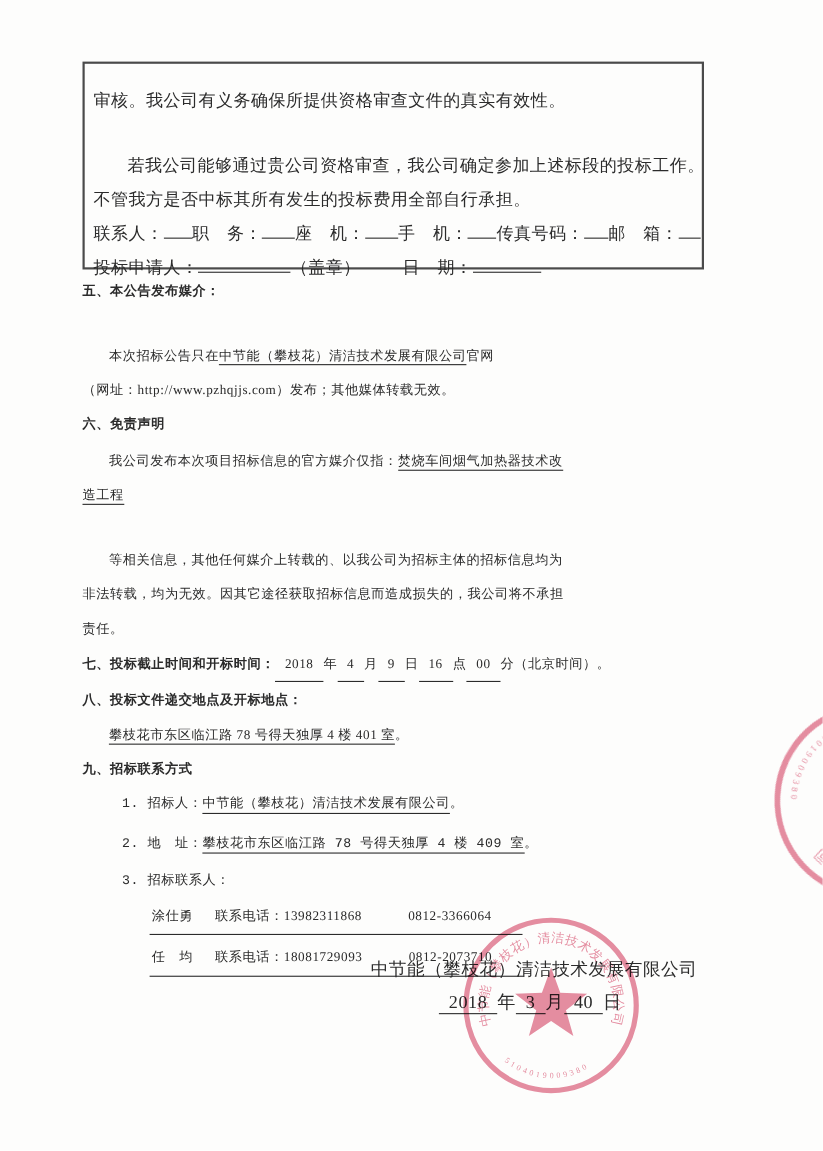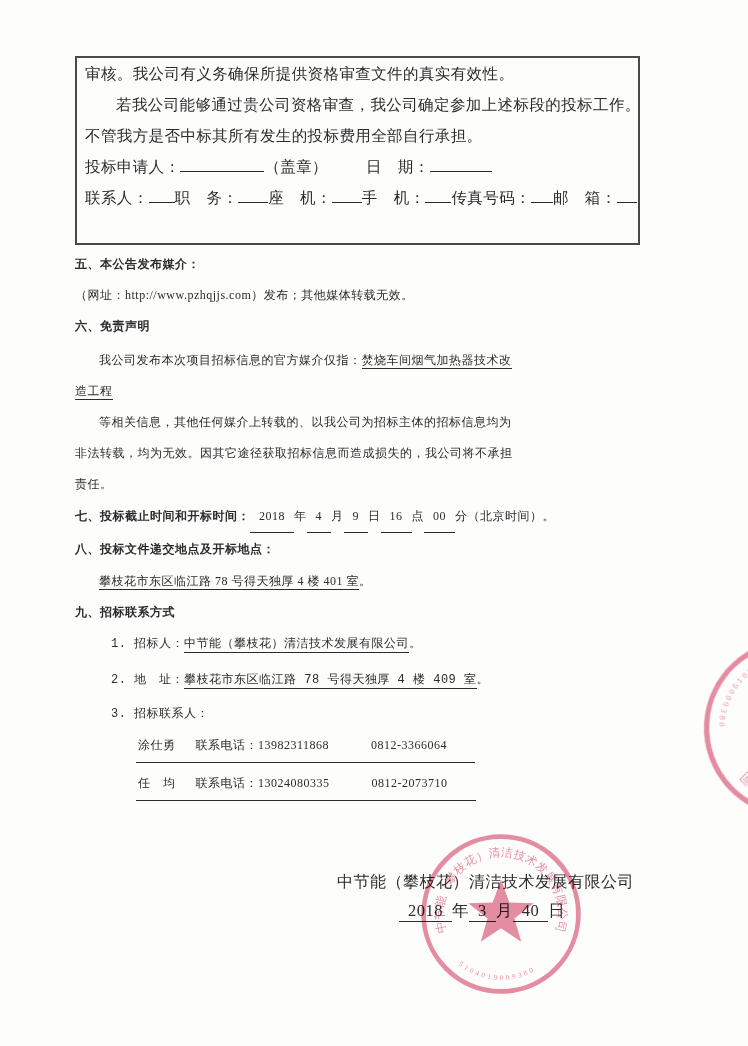--- a/index.html
+++ b/index.html
@@ -11,25 +11,25 @@
     background:#fdfdfc;
     overflow:hidden;
     font-family:"Liberation Serif","DejaVu Serif",serif;
     color:#2b2b2b;
   }
   
   .decl-box {
     position:absolute; left:75px; top:56px;
     width:565px; height:189px;
     border:2px solid #4a4a4a;
-    padding:0 8px 0 8px;
+    padding:18px 8px 0 8px;
     font-size:15.5px; letter-spacing:.4px;
   }
   .decl-box p { line-height:31px; white-space:nowrap; }
-  .indent2 { text-indent:2em; }
+  .indent2 { text-indent:2em;margin-top:28px; }
   
   .bl { display:inline-block; border-bottom:1.2px solid #2b2b2b; height:15px; vertical-align:baseline; }
   .w26{width:26px}.w30{width:30px}.w22{width:22px}.w20{width:20px}
   .w84{width:84px}.w62{width:62px}
   .gap38{display:inline-block;width:38px}
   
   .doc-body {
     position:absolute; left:75px; top:249px; width:632px;
     font-size:12px; letter-spacing:.5px;
   }
@@ -67,47 +67,48 @@
 </style>
 </head>
 <body>
 
 <div class="page">
 
   <div class="decl-box">
     <p>审核。我公司有义务确保所提供资格审查文件的真实有效性。</p>
     <p class="indent2">若我公司能够通过贵公司资格审查，我公司确定参加上述标段的投标工作。</p>
     <p>不管我方是否中标其所有发生的投标费用全部自行承担。</p>
+    <p><span>联系人：</span><span class="bl w26"></span><span>职　务：</span><span class="bl w30"></span><span>座　机：</span><span class="bl w30"></span><span>手　机：</span><span class="bl w26"></span><span>传真号码：</span><span class="bl w22"></span><span>邮　箱：</span><span class="bl w20"></span></p>
     <p><span>投标申请人：</span><span class="bl w84"></span><span>（盖章）</span><span class="gap38"></span><span>日　期：</span><span class="bl w62"></span></p>
-    <p><span>联系人：</span><span class="bl w26"></span><span>职　务：</span><span class="bl w30"></span><span>座　机：</span><span class="bl w30"></span><span>手　机：</span><span class="bl w26"></span><span>传真号码：</span><span class="bl w22"></span><span>邮　箱：</span><span class="bl w20"></span></p>
   </div>
 
   <div class="doc-body">
 
     <p class="sec-head">五、本公告发布媒介：</p>
+    <p class="indent2"><span>本次招标公告只在</span><span class="u">中节能（攀枝花）清洁技术发展有限公司</span><span>官网</span></p>
     <p>（网址：http://www.pzhqjjs.com）发布；其他媒体转载无效。</p>
 
     <p class="sec-head">六、免责声明</p>
     <p class="indent2 mt3"><span>我公司发布本次项目招标信息的官方媒介仅指：</span><span class="u">焚烧车间烟气加热器技术改</span></p>
     <p><span class="u">造工程</span></p>
     <p class="indent2">等相关信息，其他任何媒介上转载的、以我公司为招标主体的招标信息均为</p>
     <p>非法转载，均为无效。因其它途径获取招标信息而造成损失的，我公司将不承担</p>
     <p>责任。</p>
 
     <p class="mt1"><span class="sec-head">七、投标截止时间和开标时间：</span><span class="fill">2018</span><span>年</span><span class="fill">4</span><span>月</span><span class="fill">9</span><span>日</span><span class="fill">16</span><span>点</span><span class="fill">00</span><span>分</span><span>（北京时间）。</span></p>
 
     <p class="sec-head mt1">八、投标文件递交地点及开标地点：</p>
     <p class="indent2 mt1"><span class="u">攀枝花市东区临江路 78 号得天独厚 4 楼 401 室</span><span>。</span></p>
 
     <p class="sec-head">九、招标联系方式</p>
     <p class="indent3 mt1"><span>1. 招标人：</span><span class="u">中节能（攀枝花）清洁技术发展有限公司</span><span>。</span></p>
     <p class="indent3 mt5"><span>2. 地　址：</span><span class="u">攀枝花市东区临江路 78 号得天独厚 4 楼 409 室</span><span>。</span></p>
     <p class="indent3 mt3">3. 招标联系人：</p>
     <p class="contact-row"><span class="nm">涂仕勇</span><span>联系电话：</span><span class="mob">13982311868</span><span>0812-3366064</span></p>
-    <p class="contact-row mt5"><span class="nm">任　均</span><span>联系电话：</span><span class="mob">13024080335</span><span>0812-2073710</span></p>
+    <p class="contact-row mt5"><span class="nm">任　均</span><span>联系电话：</span><span class="mob">18081729093</span><span>0812-2073710</span></p>
   </div>
 
   <div class="footer">
     <p class="company-line">中节能（攀枝花）清洁技术发展有限公司</p>
     <p class="date-line"><span class="fill">2018</span><span>年</span><span class="fill">3</span><span>月</span><span class="fill">40</span><span>日</span></p>
   </div>
 
   <div class="seal seal-main">
     <svg viewBox="0 0 200 200">
       <defs>

